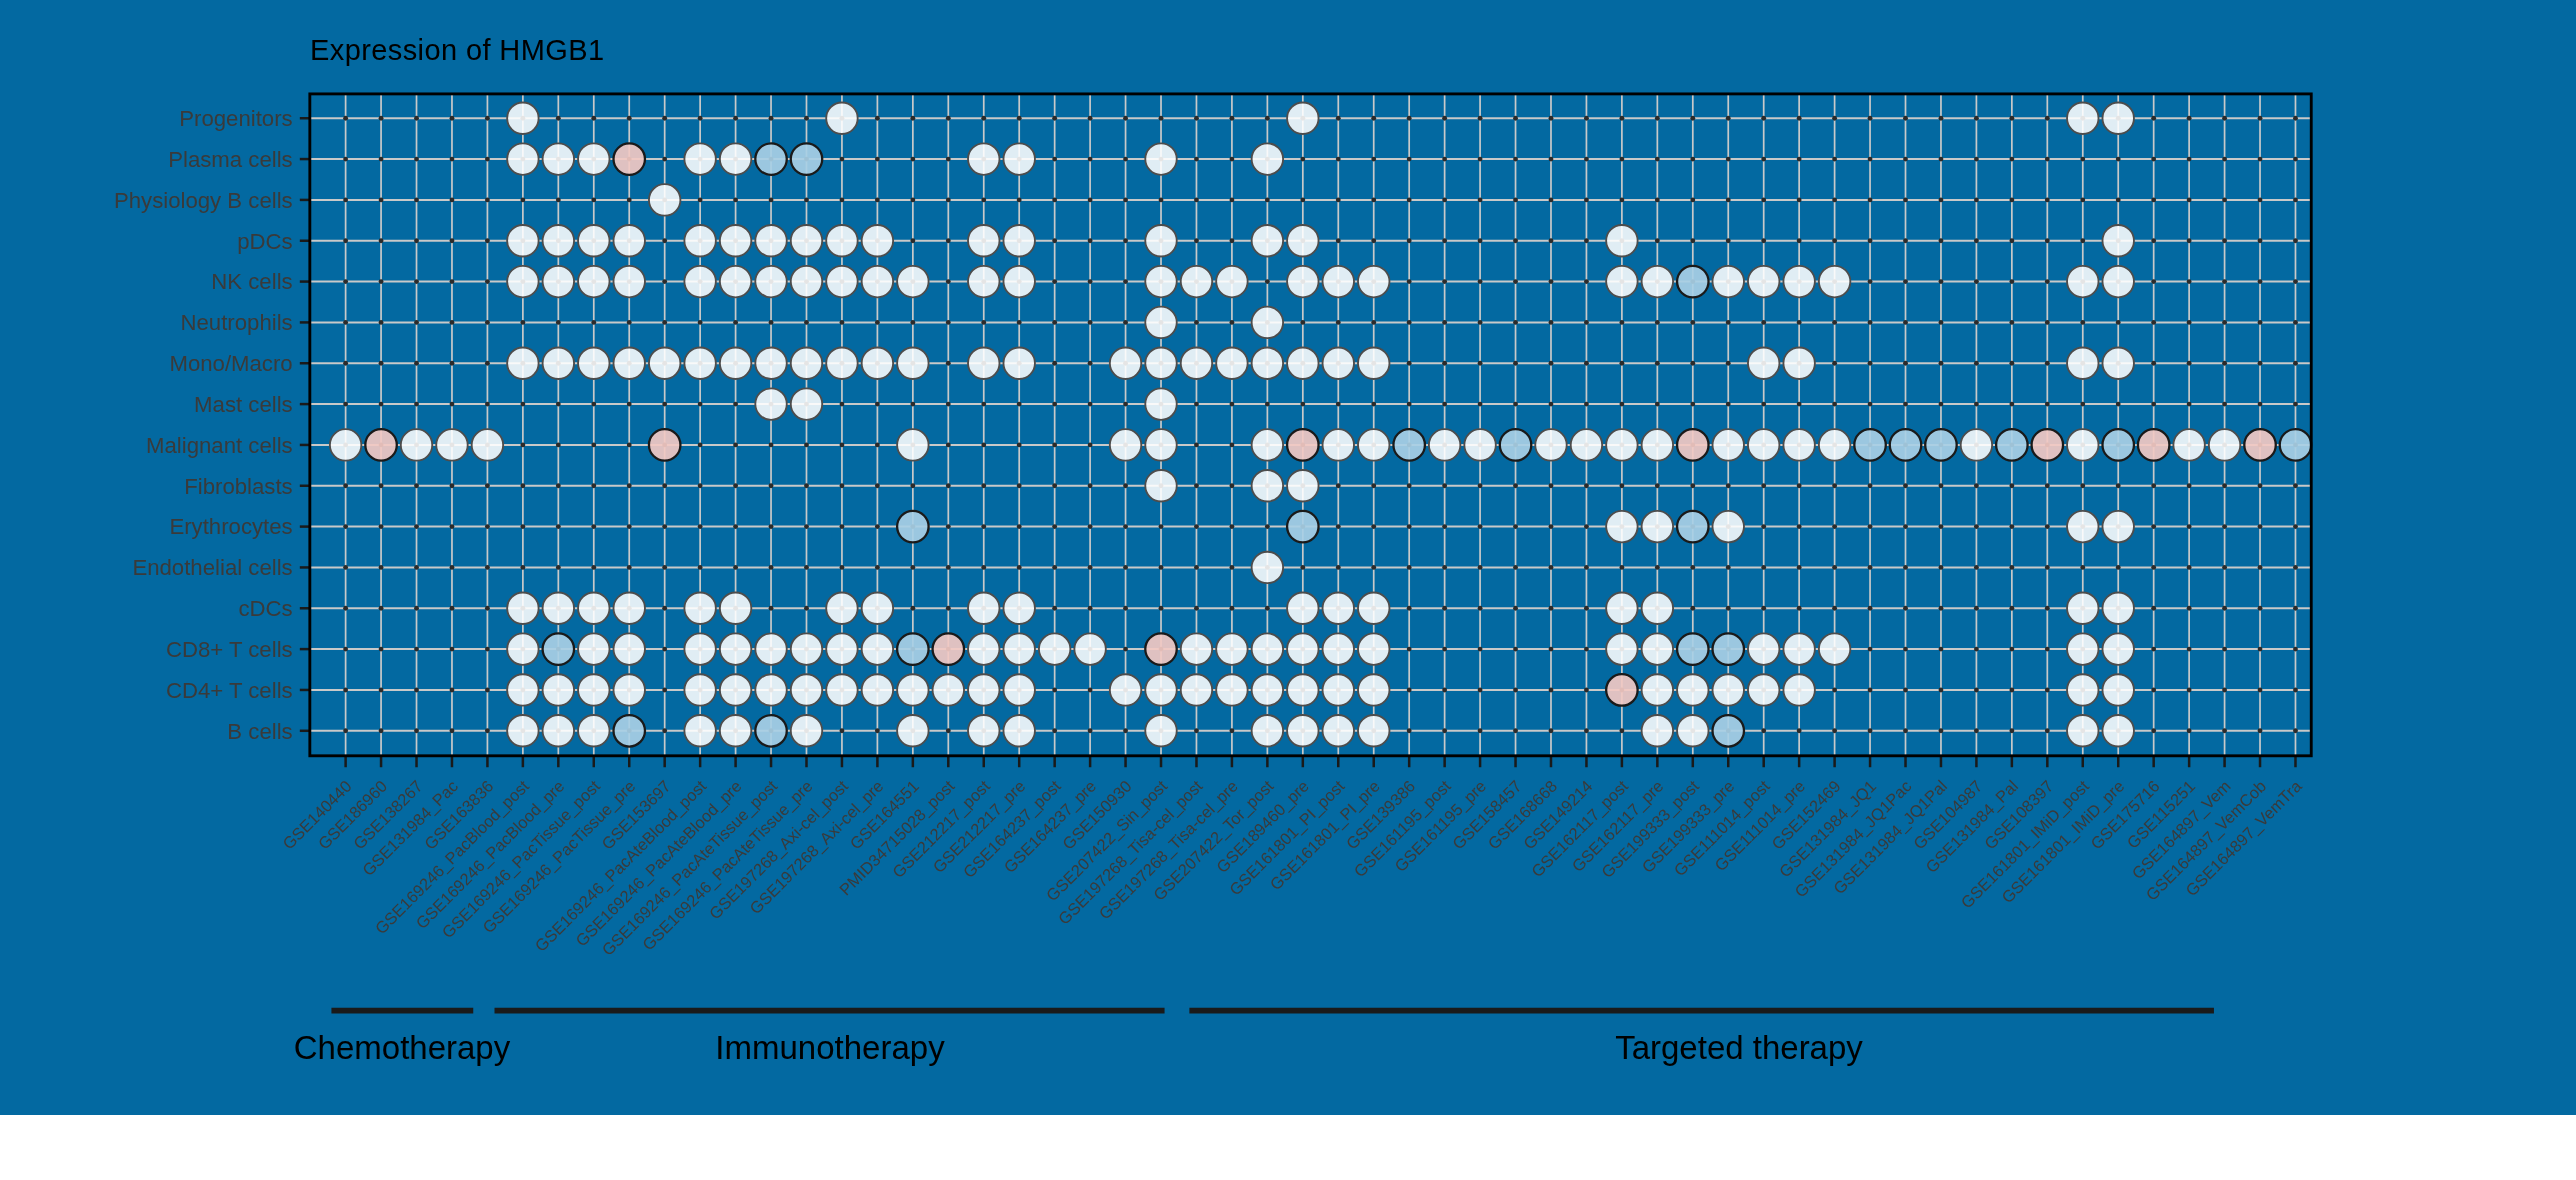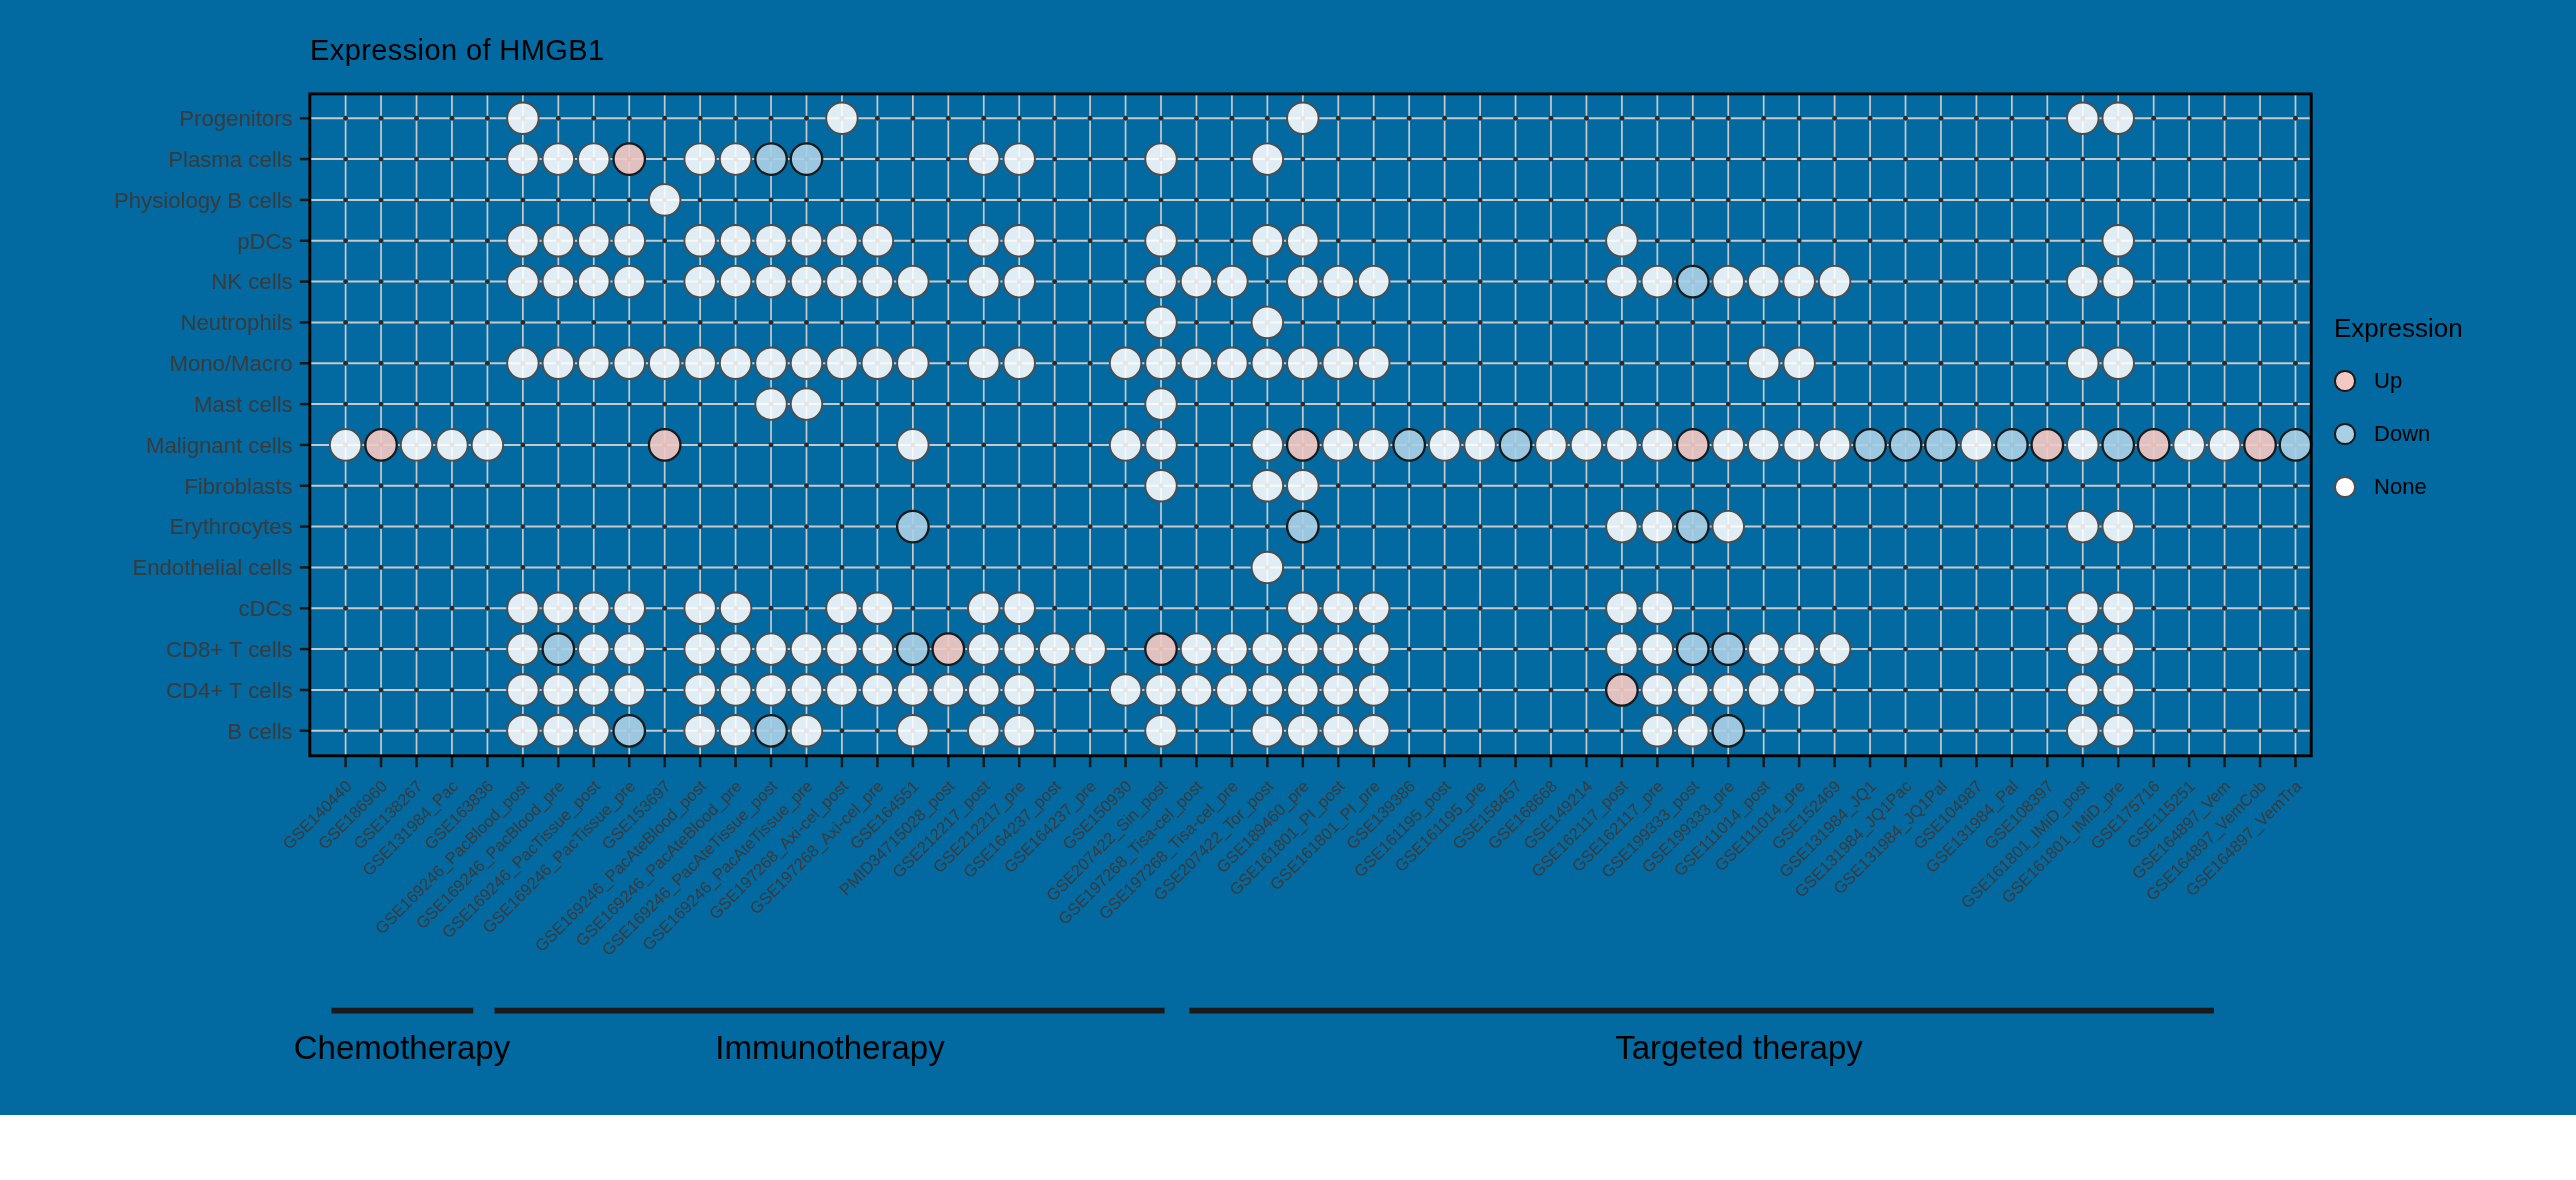--- a/index.html
+++ b/index.html
@@ -1396,29 +1396,14 @@
         <line x1="691.089" y1="1412" x2="1627.4895000000001" y2="1412" stroke="#1A1A1A" stroke-width="8"></line>
         <line x1="1662.171" y1="1412" x2="3094.0215000000003" y2="1412" stroke="#1A1A1A" stroke-width="8"></line>
       </g>
       <rect x="433" y="131" width="2797" height="925" fill="none" stroke="#000000" stroke-width="4"></rect>
     </svg>
 
   <div class="group-label" style="left:402px;">Chemotherapy</div>
   <div class="group-label" style="left:830px;text-align:center;">Immunotherapy</div>
   <div class="group-label" style="left:1739px;">Targeted therapy</div>
 
-  <div id="legend">
-    <div class="legend-title">Expression</div>
-    <div class="legend-item">
-      <span class="legend-swatch" id="sw-u" style="background: rgb(242, 201, 195); border: 2.1px solid rgb(26, 26, 26);"></span>
-      <span class="legend-label">Up</span>
-    </div>
-    <div class="legend-item">
-      <span class="legend-swatch" id="sw-d" style="background: rgb(168, 207, 229); border: 2.1px solid rgb(26, 26, 26);"></span>
-      <span class="legend-label">Down</span>
-    </div>
-    <div class="legend-item">
-      <span class="legend-swatch" id="sw-n" style="background: rgb(255, 255, 255); border: 2.1px solid rgb(77, 77, 77);"></span>
-      <span class="legend-label">None</span>
-    </div>
-  </div>
 </div>
 
 
 </body></html>

